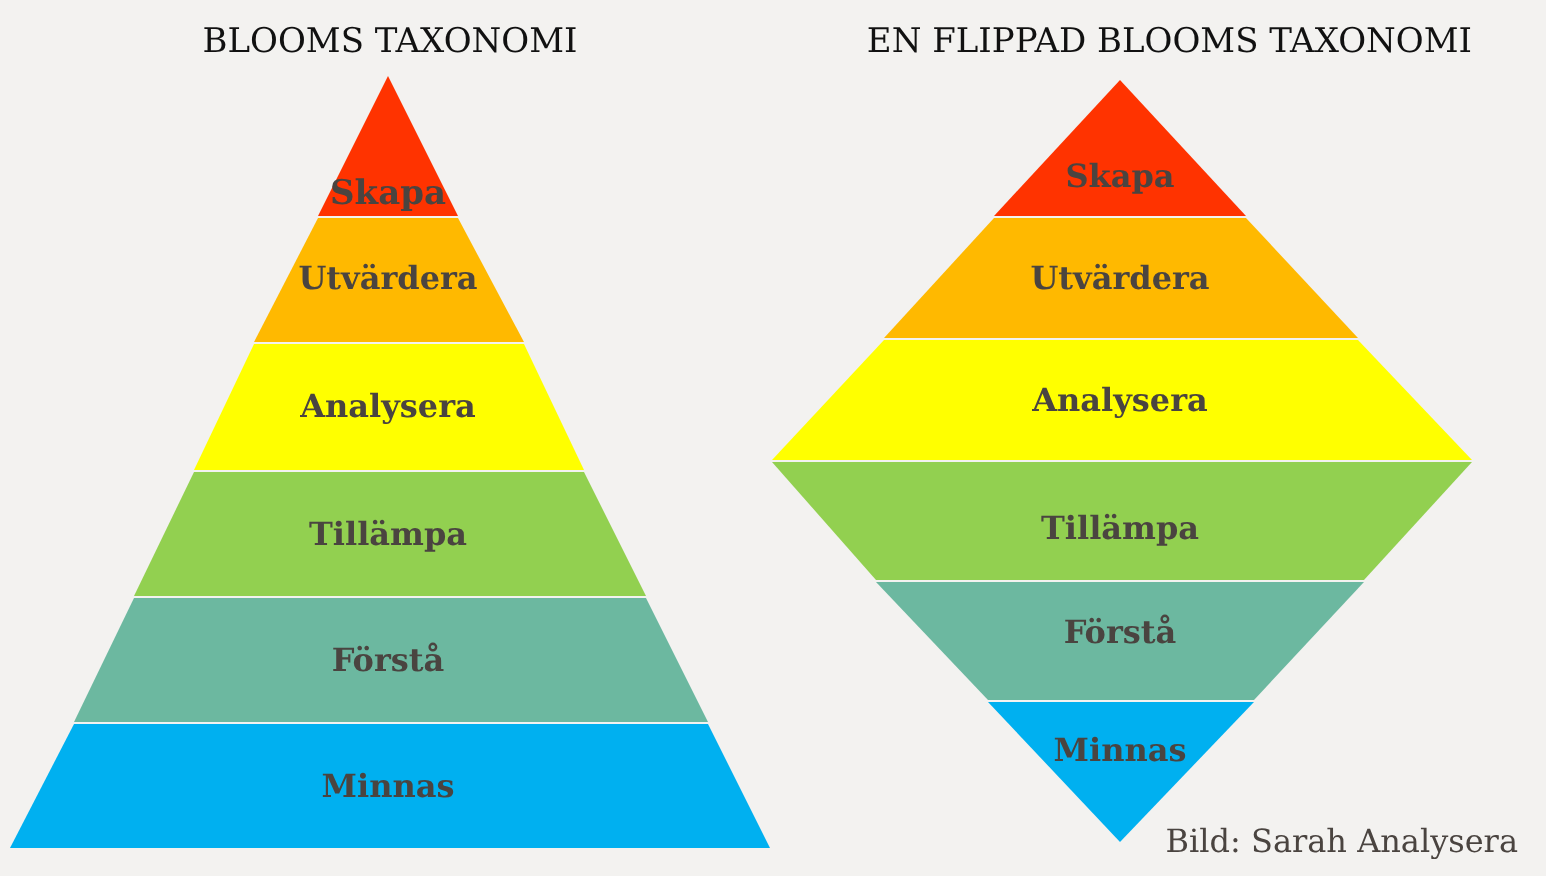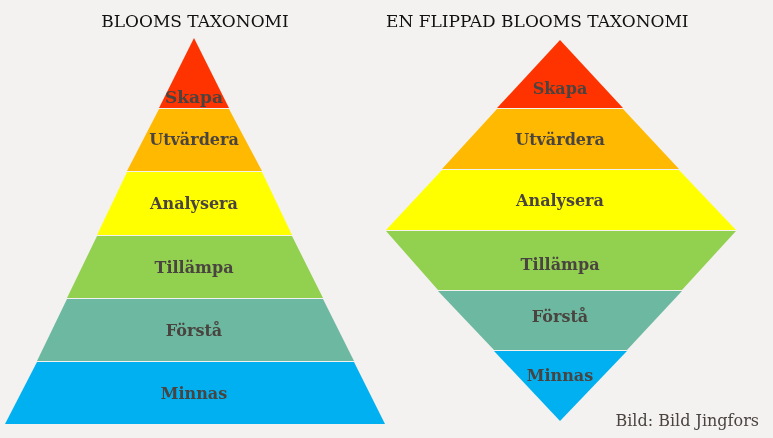--- a/index.html
+++ b/index.html
@@ -7,21 +7,21 @@
       width:773px; height:438px; overflow:hidden; position:relative;
       background:#f3f2f0;
       font-family:"DejaVu Serif", serif;
     }
     .title {
       position:absolute; top:11px; font-weight:normal; font-size:17px;
       color:#111; letter-spacing:0px; white-space:nowrap;
       font-family:"DejaVu Serif", serif;
     }
     #title-left { left:0; width:390px; text-align:center; }
-    #title-right { left:386px; width:350px; text-align:left; }
+    #title-right { left:386px; width:350px; text-align:right; }
     svg#diagram { position:absolute; left:0; top:0; }
     .lbl {
       position:absolute; font-weight:bold; font-size:16px; color:#4a4440;
       text-align:right; white-space:nowrap; transform:translate(-50%,-50%);
       font-family:"DejaVu Serif", serif;
     }
     .credit {
       position:absolute; right:14px; bottom:8px; font-size:16px; color:#4a4440;
       font-family:"DejaVu Serif", serif;
     }
@@ -58,13 +58,13 @@
 <div class="lbl" style="left:194px;top:330px;">Förstå</div>
 <div class="lbl" style="left:194px;top:393px;">Minnas</div>
 
 <div class="lbl" style="left:560px;top:88px;">Skapa</div>
 <div class="lbl" style="left:560px;top:139px;">Utvärdera</div>
 <div class="lbl" style="left:560px;top:200px;">Analysera</div>
 <div class="lbl" style="left:560px;top:264px;">Tillämpa</div>
 <div class="lbl" style="left:560px;top:316px;">Förstå</div>
 <div class="lbl" style="left:560px;top:375px;">Minnas</div>
 
-<div class="credit">Bild: Bild Jingfors</div>
+<div class="credit">Bild: Sarah Analysera</div>
 
 </body></html>

